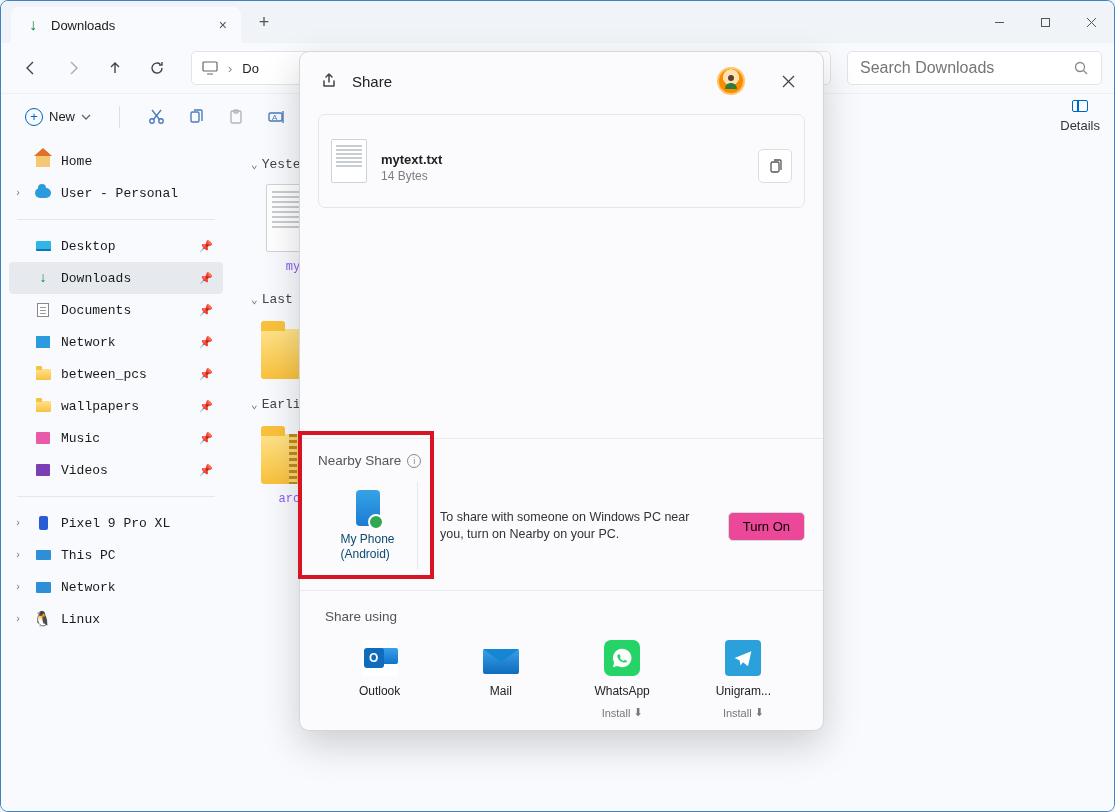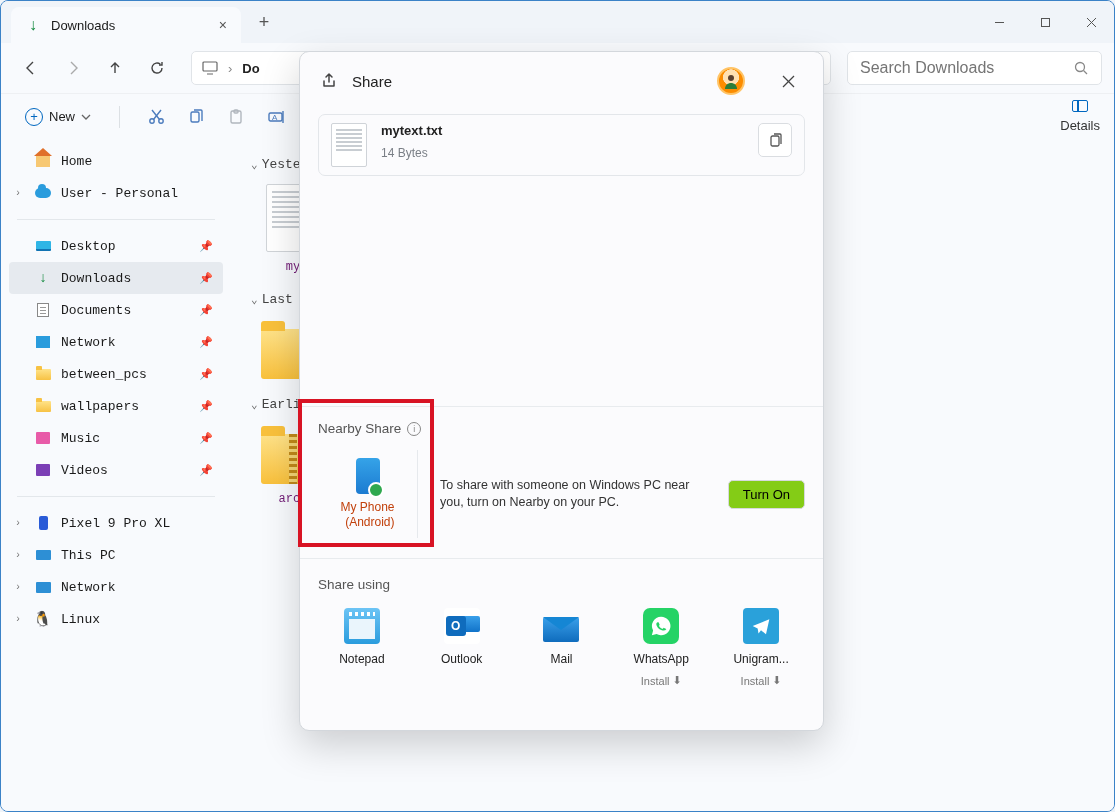--- a/index.html
+++ b/index.html
@@ -24,21 +24,21 @@
 .tab-close { font-size: 14px; color: #555; cursor: pointer; }
 .newtab { width: 34px; height: 34px; display: flex; align-items: center; justify-content: center; color: #555; font-size: 18px; cursor:pointer; margin-left:6px;}
 .window-controls { margin-left: auto; display: flex; }
 .wc-btn { width: 46px; height: 42px; display: flex; align-items: center; justify-content: center; color: #555; }
 .wc-btn svg { width: 11px; height: 11px; }
 
 
 .toolbar { height: 50px; background: #f8fafd; display: flex; align-items: center; padding: 0 12px; gap: 6px; }
 .nav-btn { width: 36px; height: 36px; display: flex; align-items: center; justify-content: center; border-radius: 4px; color: #444; }
 .addressbar { flex: 1; height: 34px; background: #fff; border: 1px solid #e0e4e8; border-radius: 5px; display: flex; align-items: center; padding: 0 10px; gap: 10px; margin: 0 10px; }
-.addressbar .crumb { color: #222; font-size: 13px; font-weight: bold; }
+.addressbar .crumb { color: #222; font-size: 13px; }
 .addressbar .sep { color: #888; }
 .searchbar { width: 255px; height: 34px; background: #fff; border: 1px solid #e0e4e8; border-radius: 5px; display: flex; align-items: center; padding: 0 12px; }
 .searchbar input { border: none; outline: none; flex: 1; font-size: 16px; background: transparent; color: #666; }
 .search-icon { color: #888; }
 
 
 .commandbar { height: 46px; background: #f8fafd; display: flex; align-items: center; padding: 0 14px; gap: 4px; border-top: 1px solid #eef0f3; }
 .cmd-new { display: flex; align-items: center; gap: 6px; padding: 4px 10px; border-radius: 5px; }
 .cmd-plus { width: 18px; height: 18px; border: 1.5px solid #0067c0; border-radius: 50%; display: flex; align-items: center; justify-content: center; color: #0067c0; font-size: 13px; line-height: 1; }
 .cmd-divider { width: 1px; height: 22px; background: #dce0e4; margin: 0 14px; }
@@ -62,50 +62,50 @@
 .content { flex: 1; padding: 10px 20px; position: relative; overflow: hidden; }
 .group-hdr { display: flex; align-items: center; gap: 4px; color: #444; font-size: 13px; margin: 8px 0 12px; }
 .group-hdr .gchev { color: #666; font-size: 11px; }
 .thumbs { display: flex; gap: 14px; flex-wrap: wrap; margin-bottom: 18px; }
 .thumb { width: 84px; display: flex; flex-direction: column; align-items: center; gap: 8px; }
 .txtdoc { width: 54px; height: 68px; background: #fff; border: 1px solid #d0d4d8; border-radius: 2px; padding: 6px 5px; display: flex; flex-direction: column; gap: 3px; }
 .txtdoc .l { height: 2px; background: #c8cdd2; }
 .folder-ic { width: 64px; height: 50px; background: linear-gradient(#ffe38a,#f9c13c); border-radius: 3px; position: relative; margin-top: 10px;}
 .folder-ic::before { content:""; position:absolute; top:-8px; left:0; width:24px; height:10px; background:#f9c13c; border-radius: 3px 3px 0 0; }
 .folder-ic.zip::after { content:""; position:absolute; left:28px; top:0; bottom:0; width:8px; background:repeating-linear-gradient(#c28a1a 0 3px, #f5d676 3px 6px); }
-.thumb-label { font-size: 12px; text-align: center; color: #701a75; }
+.thumb-label { font-size: 12px; text-align: center; color: #8b5cf6; }
 
 
 .share-dialog { position: absolute; left: 298px; top: 50px; width: 525px; height: 680px; background: #fbfbfd; border: 1px solid #d3d7dc; border-radius: 10px; box-shadow: 0 14px 38px rgba(0,0,0,0.18); display: flex; flex-direction: column; }
 .share-hdr { display: flex; align-items: center; padding: 14px 20px; gap: 14px; }
 .share-title { font-size: 15px; color: #222; }
 .share-hdr-spacer { flex: 1; }
 .avatar { width: 28px; height: 28px; border-radius: 50%; background: radial-gradient(circle at 50% 35%, #ffe0b2 40%, #fb8c00 42%); border: 2px solid #ffc466; display:flex; align-items:center; justify-content:center;}
 .share-close { width: 30px; height: 30px; display: flex; align-items: center; justify-content: center; color: #444; margin-left: 14px; border-radius: 4px; }
-.file-card { margin: 4px 18px 0; border: 1px solid #e3e6ea; border-radius: 7px; padding: 8px 12px; display: flex; align-items: flex-start; gap: 14px; }
+.file-card { margin: 4px 18px 0; border: 1px solid #e3e6ea; border-radius: 7px; padding: 24px 12px; display: flex; align-items: flex-end; gap: 14px; }
 .file-ic { width: 36px; height: 44px; background: #fff; border: 1px solid #cfd3d8; border-radius: 2px; padding: 5px 4px; display: flex; flex-direction: column; gap: 2px; }
 .file-ic .l { height: 2px; background: #c8cdd2; }
 .file-name { font-size: 13px; font-weight: 600; color: #222; }
-.file-meta { font-size: 12px; color: #7a7f86; margin-top: 8px; }
+.file-meta { font-size: 12px; color: #7a7f86; margin-top: 2px; }
 .copy-btn { margin-left: auto; width: 34px; height: 34px; border: 1px solid #dadde1; border-radius: 5px; display: flex; align-items: center; justify-content: center; background: #fff; color: #555; }
 
 .nearby-section { margin-top: 230px; border-top: 1px solid #e8ebee; padding: 14px 18px 20px; position: relative; }
 .section-title { font-size: 13.5px; color: #555; display: flex; align-items: center; gap: 6px; }
 .info-ic { width: 14px; height: 14px; border: 1.3px solid #888; border-radius: 50%; display: flex; align-items: center; justify-content: center; font-size: 9px; color: #888; }
 .nearby-row { display: flex; align-items: center; gap: 22px; margin-top: 14px; }
 .device { width: 100px; display: flex; flex-direction: column; align-items: center; gap: 6px; padding: 8px 0; border-right: 1px solid #e6e9ed; }
 .device-ic { width: 24px; height: 36px; background: linear-gradient(#35a3e8,#1c7bd1); border-radius: 4px; position: relative; }
 .device-ic::after { content: ""; position: absolute; right: -4px; bottom: -4px; width: 12px; height: 12px; background: #2fa84f; border: 2px solid #fff; border-radius: 50%; }
-.device-name { font-size: 12px; text-align: right; color: #c2410c; line-height: 1.25;}
+.device-name { font-size: 12px; text-align: left; color: #0c4a6e; line-height: 1.25;}
 .nearby-text { flex: 1; font-size: 12.5px; color: #333; line-height: 1.4; }
-.turnon-btn { border: 1px solid #d6d9dd; background: #84cc16; padding: 6px 14px; border-radius: 5px; font-size: 13px; }
+.turnon-btn { border: 1px solid #d6d9dd; background: #ec4899; padding: 6px 14px; border-radius: 5px; font-size: 13px; }
 
 .highlight-box { position: absolute; border: 4px solid #d81324; top: -8px; left: -2px; width: 136px; height: 148px; pointer-events: none;}
 
-.shareusing-section { border-top: 1px solid #e8ebee; padding: 18px 18px; }
+.shareusing-section { border-top: 1px solid #e8ebee; padding: 18px 25px; }
 .apps-row { display: flex; gap: 12px; margin-top: 16px; }
 .app { flex:1; display: flex; flex-direction: column; align-items: center; gap: 8px; }
 .app-ic { width: 36px; height: 36px; border-radius: 4px; display: flex; align-items: center; justify-content: center; }
 .app-label { font-size: 12px; color: #222; text-align:center;}
 .app-sub { font-size: 11px; color: #777; display: flex; align-items: center; gap: 3px; }
 
 .ic-notepad { background: linear-gradient(#6cc4f5,#2a9cdd); position:relative;}
 .ic-notepad::before{content:"";position:absolute;top:4px;left:5px;right:5px;height:4px;background:repeating-linear-gradient(90deg,#fff 0 3px, transparent 3px 6px);}
 .ic-notepad::after{content:"";position:absolute;top:11px;left:5px;right:5px;bottom:5px;background:#eaf5fc;}
 .ic-outlook{ background:#fff; display:flex; align-items:center; justify-content:center;}
@@ -450,24 +450,20 @@
       </div>
       <div class="nearby-text">To share with someone on Windows PC near you, turn on Nearby on your PC.</div>
       <button class="turnon-btn">Turn On</button>
     </div>
   </div>
 
   <div class="shareusing-section">
     <div class="section-title">Share using</div>
     <div class="apps-row">
       <div class="app">
-        <div class="app-ic ic-notepad"></div>
-        <div class="app-label">Notepad</div>
-      </div>
-      <div class="app">
         <div class="app-ic ic-outlook" style="position:relative;">
             <div class="ic-outlook-env"></div>
             <div class="ic-outlook-badge">O</div>
           </div>
         <div class="app-label">Outlook</div>
       </div>
       <div class="app">
         <div class="app-ic ic-mail">
             <div class="ic-mail-env"></div>
           </div>

